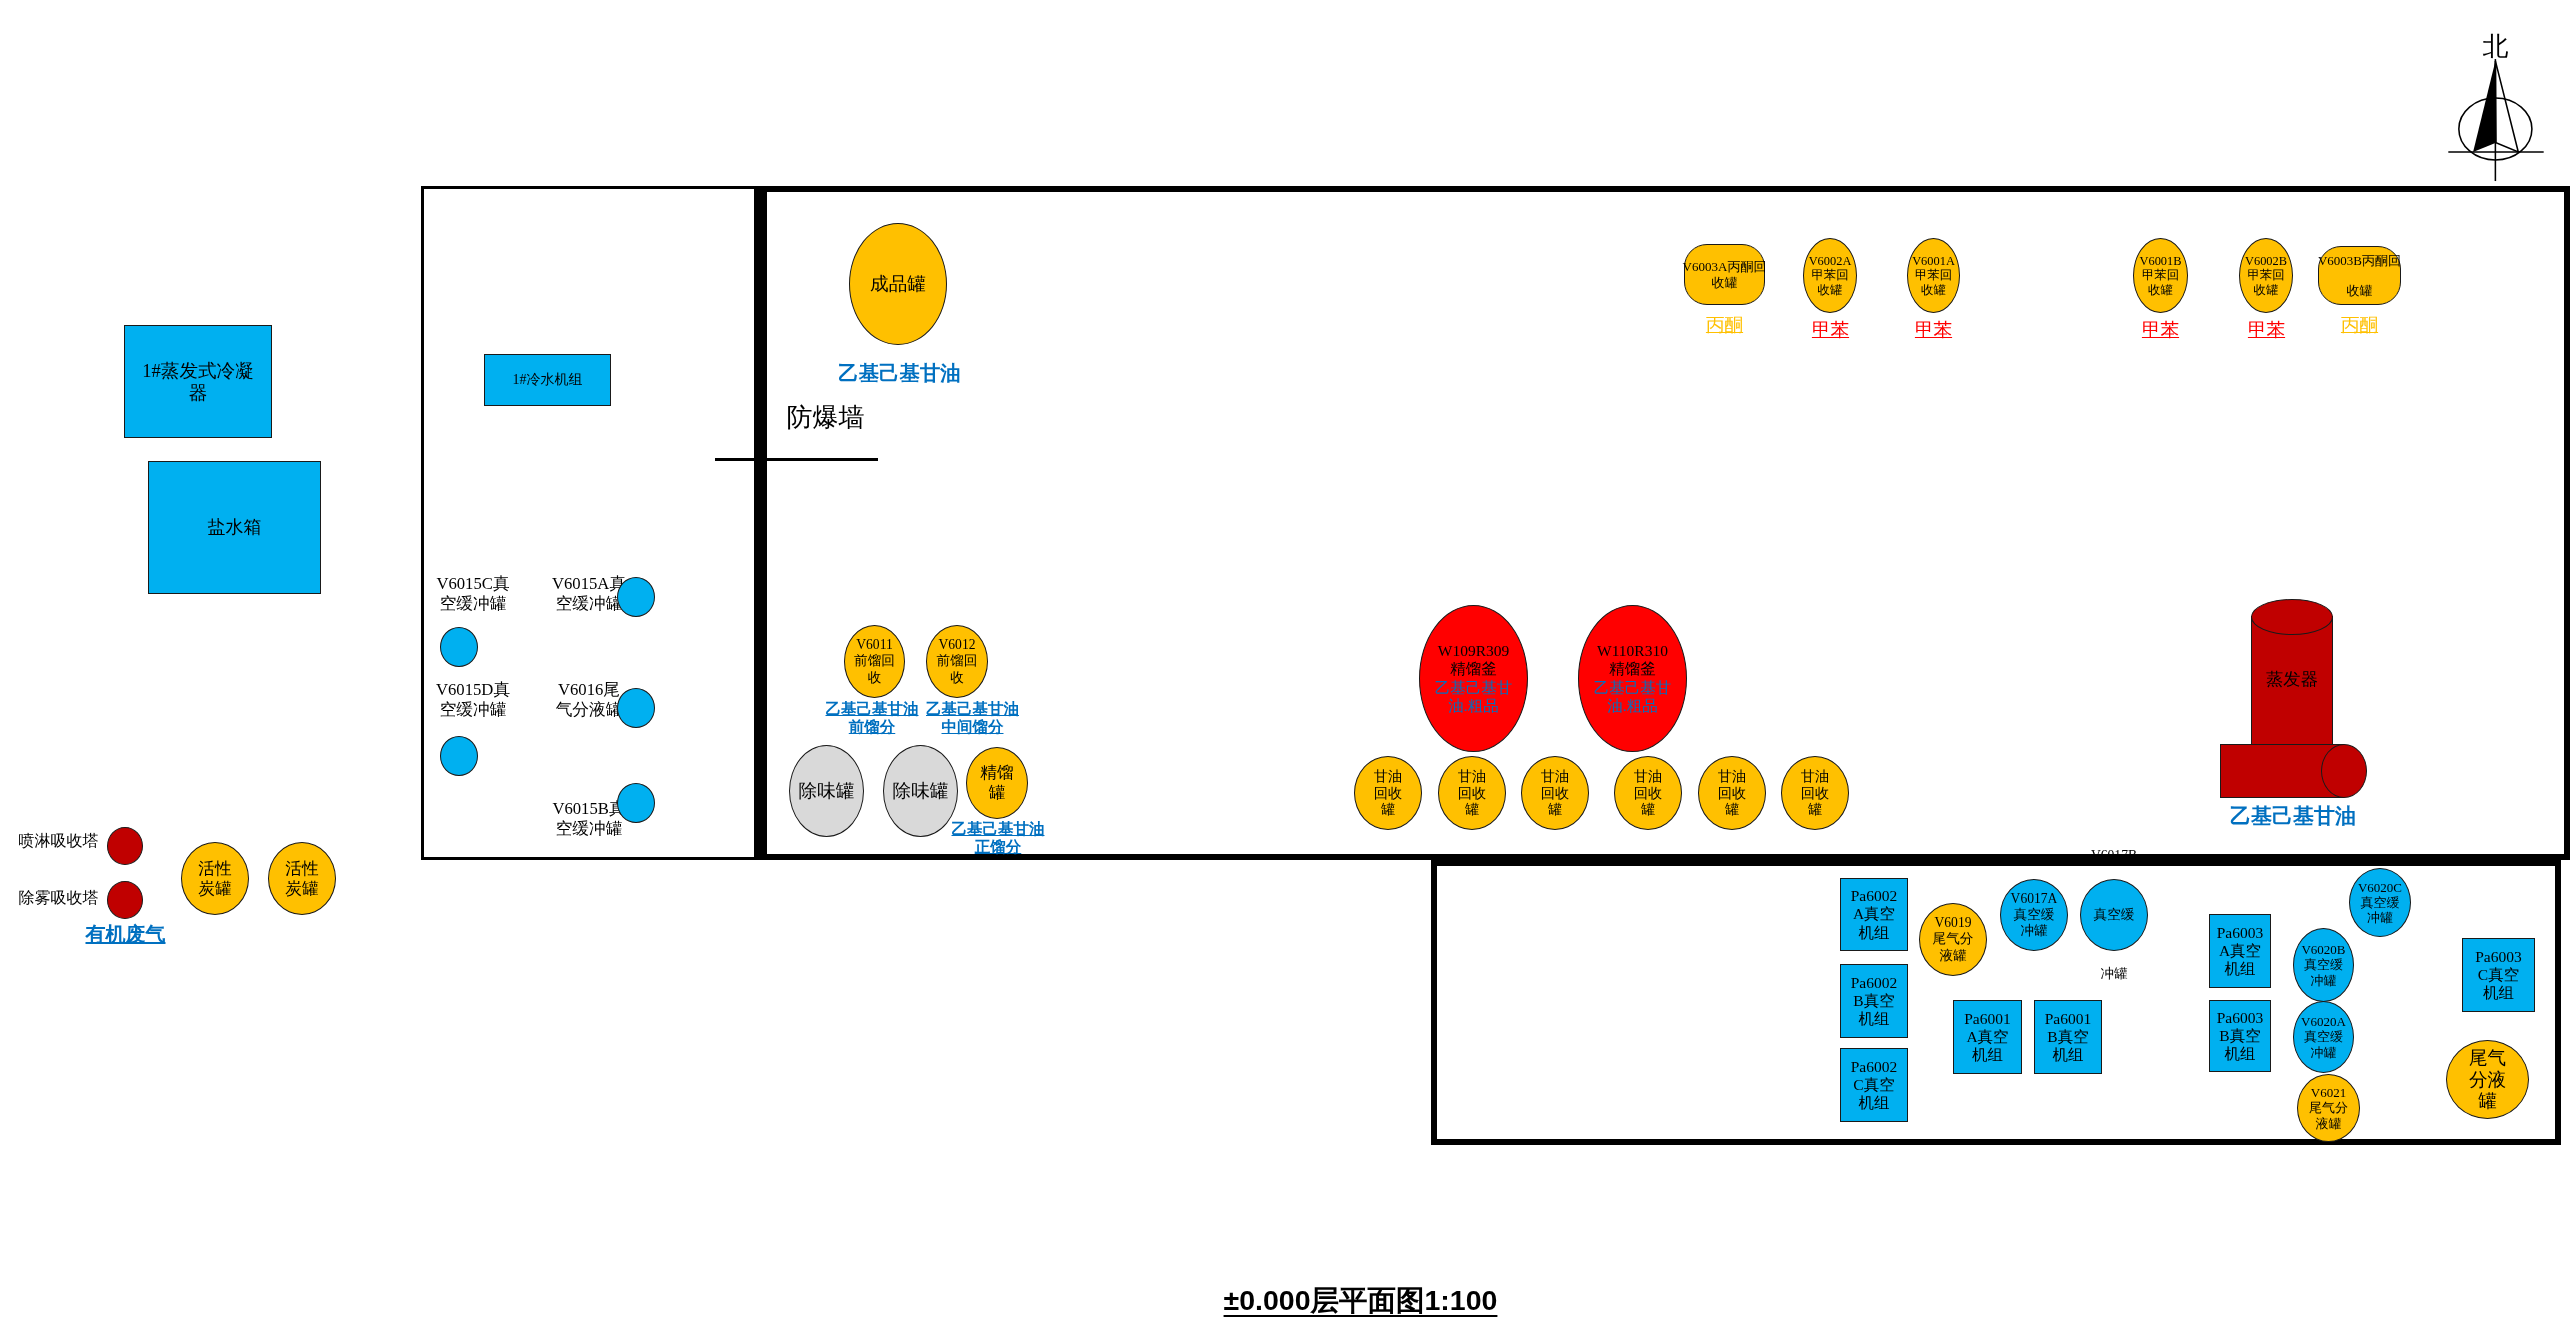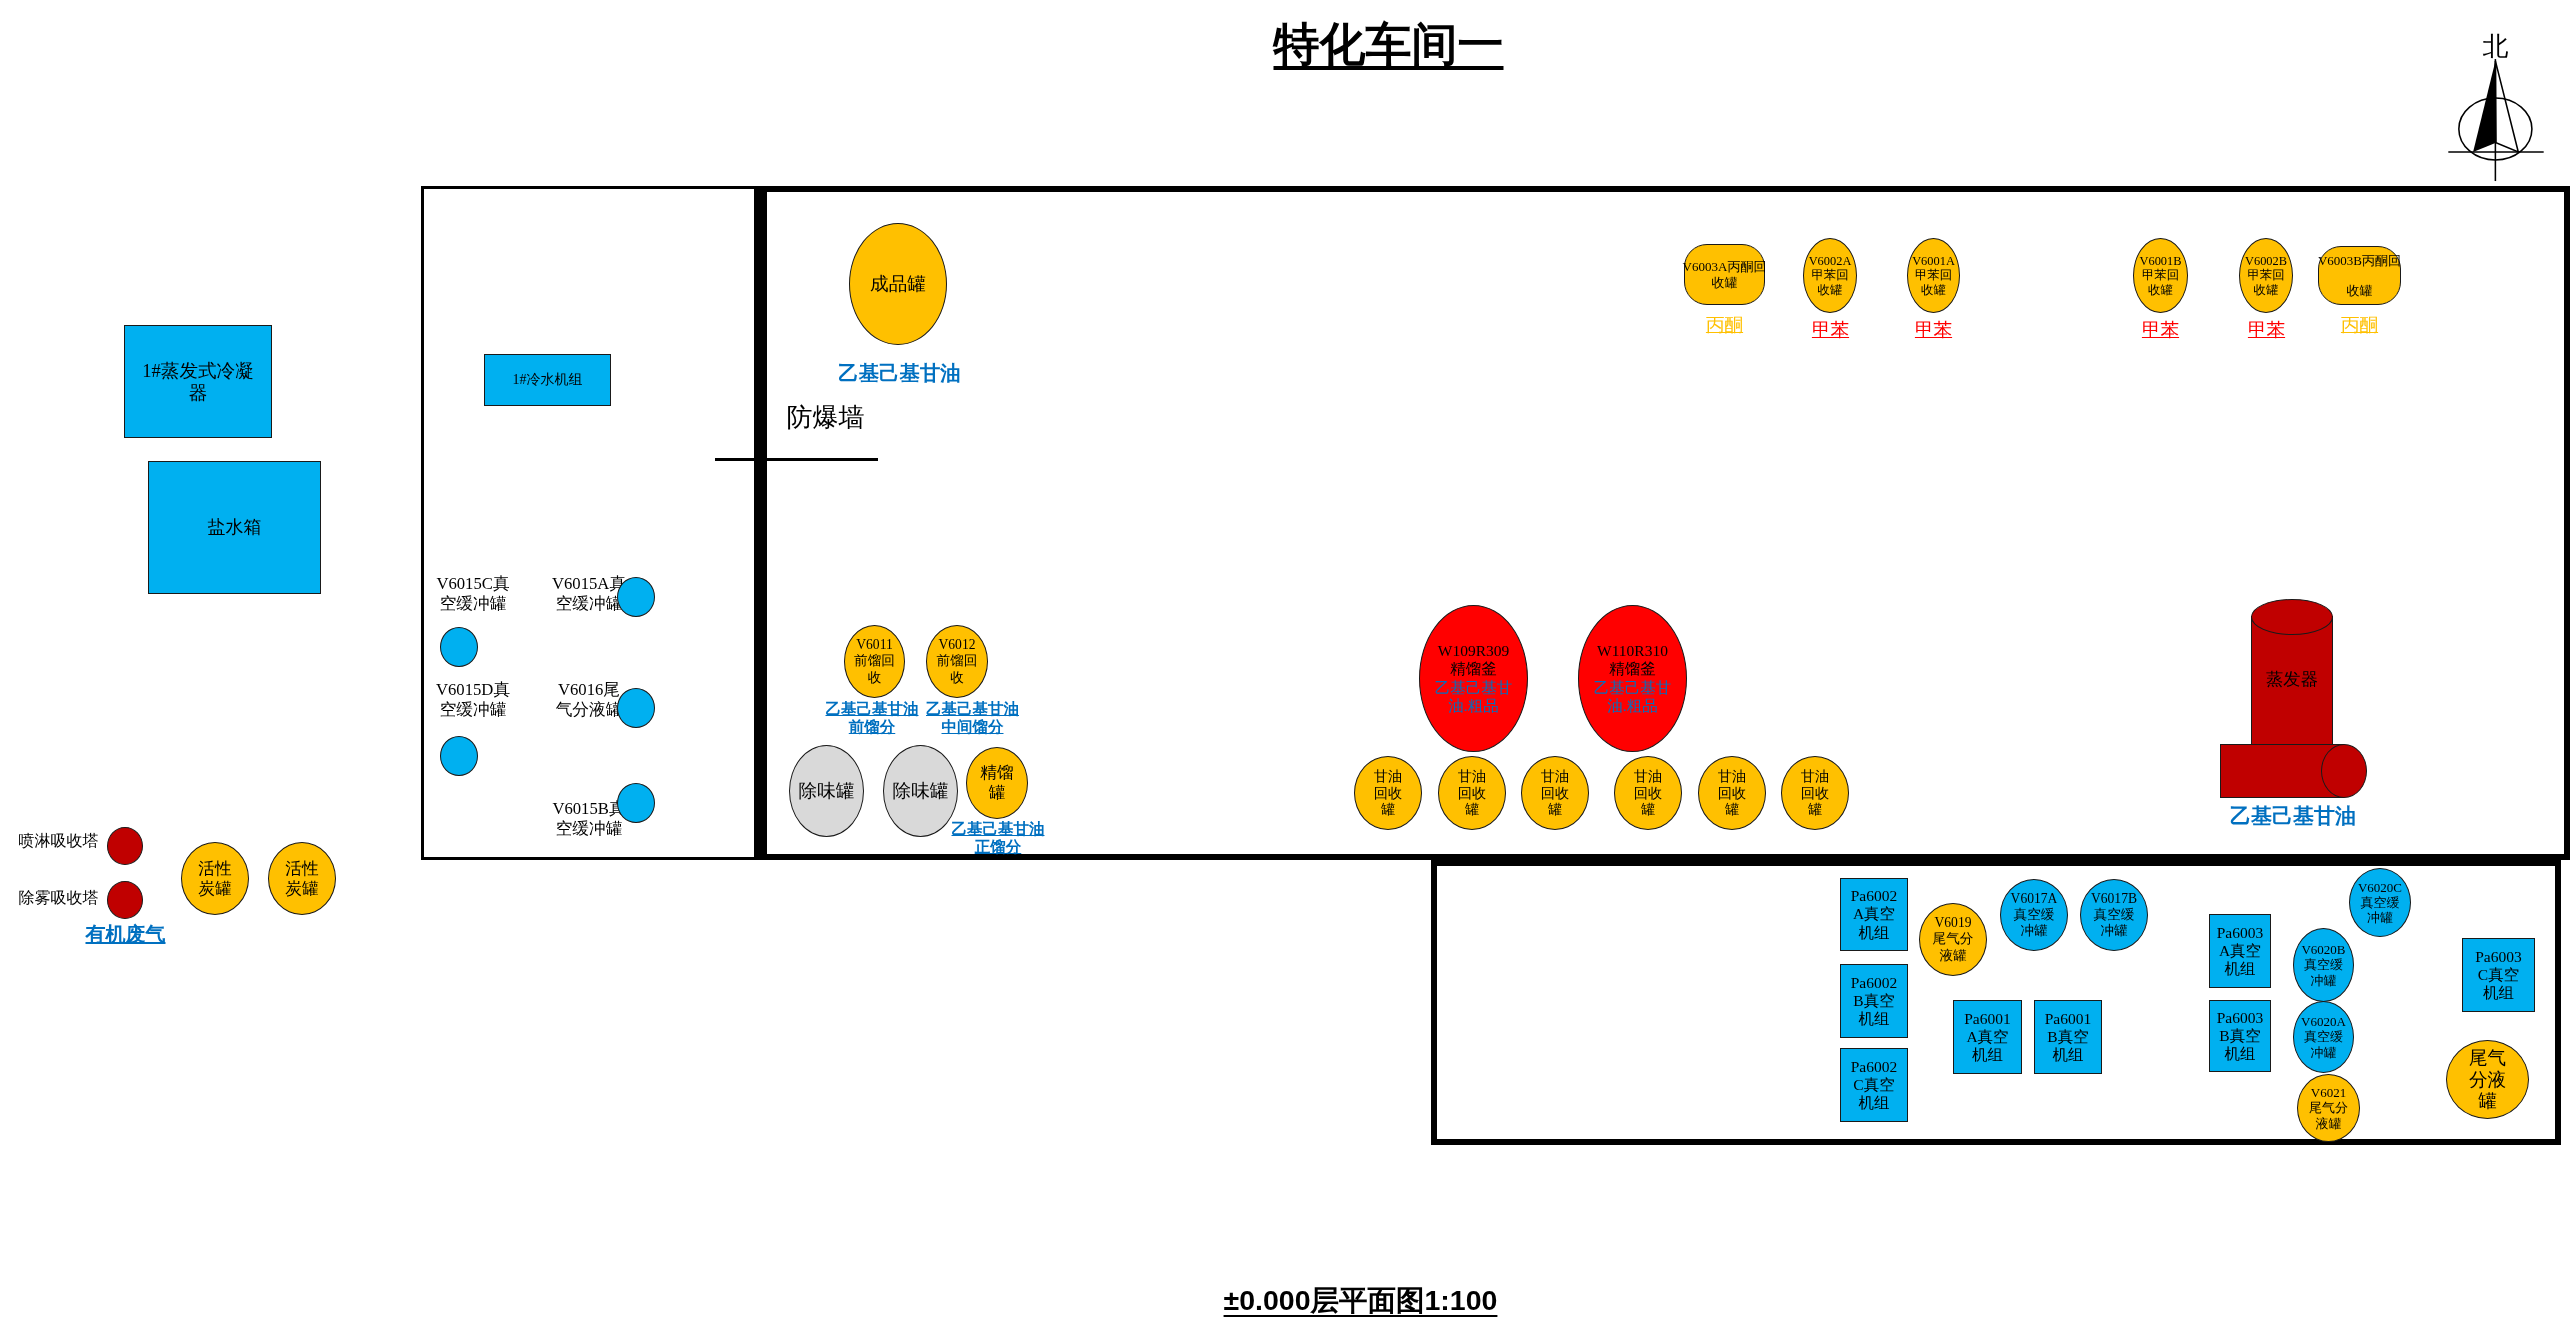--- a/index.html
+++ b/index.html
@@ -23,21 +23,20 @@
       font-weight:bold;text-decoration:underline;text-underline-offset:5px;
       font-family:"Liberation Sans","DejaVu Sans",sans-serif;}
   #blast-label{position:absolute;font-family:"Liberation Serif",serif;}
   #compass{position:absolute;left:2437px;top:25px;}
   #compass text{font-family:"Liberation Serif",serif;}
 </style>
 </head>
 <body>
 
 <div id="stage">
-  <div id="page-title">特化车间一</div>
 
   <svg id="compass" width="118" height="161" viewBox="0 0 190 260">
     <text x="94" y="48" font-size="42" text-anchor="middle" fill="#000">北</text>
     <ellipse cx="94" cy="168" rx="59" ry="50" fill="none" stroke="#000" stroke-width="2.5"></ellipse>
     <line x1="18" y1="205" x2="172" y2="205" stroke="#000" stroke-width="2.5"></line>
     <line x1="94" y1="55" x2="94" y2="252" stroke="#000" stroke-width="2.5"></line>
     <polygon points="94,58 58,205 95,190" fill="#000"></polygon>
     <polygon points="94,58 95,190 131,205" fill="none" stroke="#000" stroke-width="2.5"></polygon>
   </svg>
 
@@ -256,21 +255,21 @@
     <div class="eq ellipse" style="left: 1919px; top: 903px; width: 68px; height: 73px; background: rgb(255, 192, 0); font-size: 13.6px;">
       <span class="ln">V6019</span>
       <span class="ln">尾气分</span>
       <span class="ln">液罐</span>
     </div>
     <div class="eq ellipse" style="left: 2000px; top: 879px; width: 68px; height: 72px; background: rgb(0, 176, 240); font-size: 13.6px;">
       <span class="ln">V6017A</span>
       <span class="ln">真空缓</span>
       <span class="ln">冲罐</span>
     </div>
-    <div class="eq ellipse" style="left: 2080px; top: 879px; width: 68px; height: 72px; background: rgb(0, 176, 240); font-size: 13.6px;">
+    <div class="eq ellipse" style="left: 2080px; top: 879px; width: 68px; height: 72px; background: rgb(0, 176, 240); font-size: 13.6px; gap: 43px;">
       <span class="ln">V6017B</span>
       <span class="ln">真空缓</span>
       <span class="ln">冲罐</span>
     </div>
     <div class="eq rect" style="left: 1953px; top: 1000px; width: 69px; height: 74px; background: rgb(0, 176, 240); font-size: 15.5px;">
       <span class="ln">Pa6001</span>
       <span class="ln">A真空</span>
       <span class="ln">机组</span>
     </div>
     <div class="eq rect" style="left: 2034px; top: 1000px; width: 68px; height: 74px; background: rgb(0, 176, 240); font-size: 15.5px;">

